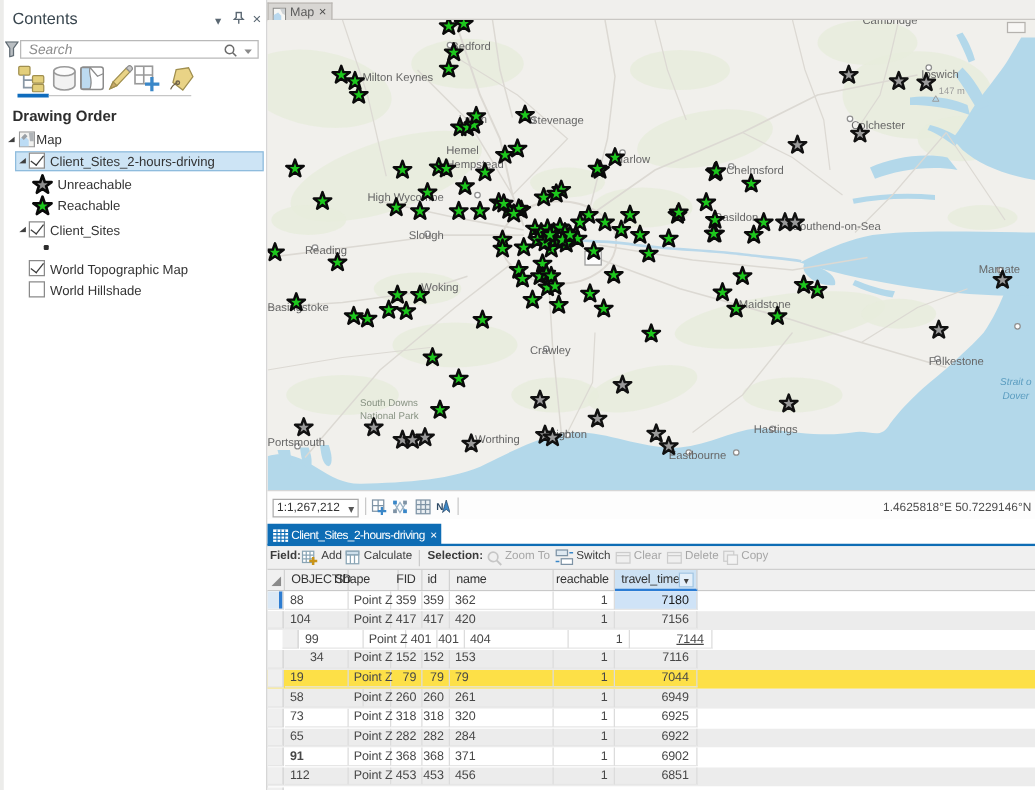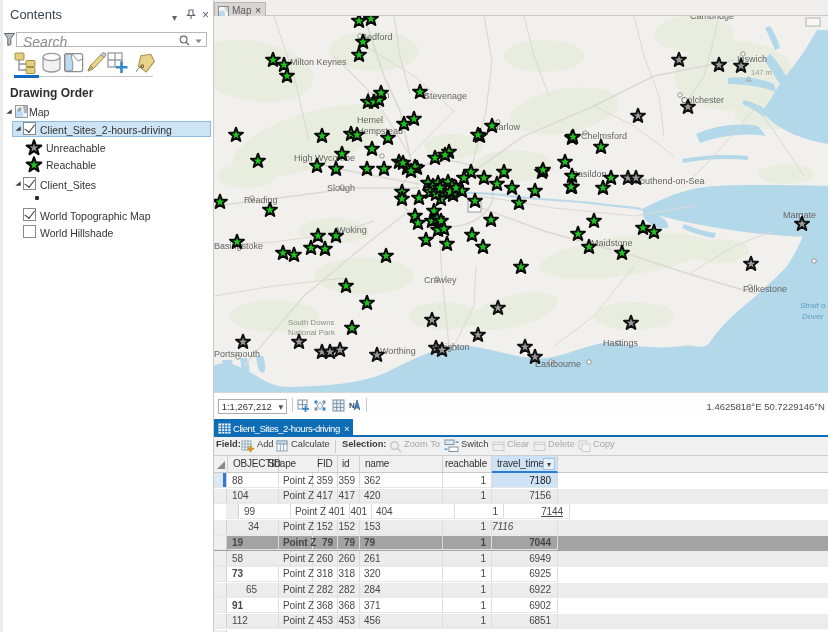--- a/index.html
+++ b/index.html
@@ -6,21 +6,21 @@
     font-family:"Liberation Sans",sans-serif;background:#fff;}
   *{box-sizing:border-box;}
   .abs{position:absolute;}
   
   #lpane{position:absolute;left:0;top:0;width:214px;height:632px;background:#fff;
     border-right:1px solid #c9c9c9;}
   #lpane .title{position:absolute;left:10px;top:7px;font-size:13px;color:#39464f;}
   .winbtn{position:absolute;top:10px;color:#5a6772;font-size:10px;line-height:10px;}
   #searchbox{position:absolute;left:16px;top:32px;width:191px;height:15px;
     border:1px solid #b9b9b9;background:#fff;}
-  #searchbox .ph{position:absolute;left:6px;top:1px;font-style:italic;color:#8d8d8d;font-size:14px;text-align:right;}
+  #searchbox .ph{position:absolute;left:6px;top:1px;font-style:italic;color:#8d8d8d;font-size:11px;text-align:right;}
   #tabline1{position:absolute;left:14px;top:75px;width:25px;height:3px;background:#0f6cbd;}
   #tabline2{position:absolute;left:39px;top:76px;width:114px;height:1px;background:#c6c6c6;}
   #dorder{position:absolute;left:10px;top:86px;font-weight:bold;font-size:12px;color:#2d2d2d;}
   .trow{position:absolute;font-size:10.5px;color:#333;white-space:nowrap;}
   .cb{position:absolute;width:13px;height:13px;border:1px solid #8a8a8a;background:#fff;}
   .cb.ck:after{content:"";position:absolute;left:3px;top:-1.5px;width:4.5px;height:8.5px;
     border:solid #3a3a3a;border-width:0 1.9px 1.9px 0;transform:rotate(38deg);}
   
   #maptabs{position:absolute;left:214px;top:0;width:614px;height:16px;background:#f0efed;
     border-bottom:1px solid #c9c7c4;}
@@ -548,23 +548,23 @@
       <div class="c" style="left:278px;width:66px;text-align:right;padding-right:6px;text-decoration:underline;">7144</div>
     </div>
     <div class="r" style="top:46.95px;background:#ececec;">
       <div class="rsel" style="background:#efefef;"></div>
       <div class="c" style="left:14px;width:51px;padding-left:20px;">34</div>
       <div class="c" style="left:65px;width:34px;padding-left:4px;">Point Z</div>
       <div class="c" style="left:99px;width:25px;text-align:right;padding-right:4px;">152</div>
       <div class="c" style="left:124px;width:22px;text-align:right;padding-right:4px;">152</div>
       <div class="c" style="left:146px;width:83px;padding-left:4px;">153</div>
       <div class="c" style="left:229px;width:49px;text-align:right;padding-right:5px;">1</div>
-      <div class="c" style="left:278px;width:66px;padding-right:6px;font-style:italic;">7116</div>
-    </div>
-    <div class="r" style="top:62.6px;background:#a3a3a3;font-weight:bold;">
+      <div class="c" style="left:278px;width:66px;text-align:right;padding-right:6px;">7116</div>
+    </div>
+    <div class="r" style="top:62.6px;background:#fde047;">
       <div class="rsel" style="background:#efefef;"></div>
       <div class="c" style="left:14px;width:51px;padding-left:4px;">19</div>
       <div class="c" style="left:65px;width:34px;padding-left:4px;">Point Z</div>
       <div class="c" style="left:99px;width:25px;text-align:right;padding-right:4px;">79</div>
       <div class="c" style="left:124px;width:22px;text-align:right;padding-right:4px;">79</div>
       <div class="c" style="left:146px;width:83px;padding-left:4px;">79</div>
       <div class="c" style="left:229px;width:49px;text-align:right;padding-right:5px;">1</div>
       <div class="c" style="left:278px;width:66px;text-align:right;padding-right:6px;">7044</div>
     </div>
     <div class="r" style="top:78.25px;background:#ececec;">
@@ -572,31 +572,31 @@
       <div class="c" style="left:14px;width:63px;padding-left:4px;">58</div>
       <div class="c" style="left:65px;width:34px;padding-left:4px;">Point Z</div>
       <div class="c" style="left:99px;width:25px;text-align:right;padding-right:4px;">260</div>
       <div class="c" style="left:124px;width:22px;text-align:right;padding-right:4px;">260</div>
       <div class="c" style="left:146px;width:83px;padding-left:4px;">261</div>
       <div class="c" style="left:229px;width:49px;text-align:right;padding-right:5px;">1</div>
       <div class="c" style="left:278px;width:66px;text-align:right;padding-right:6px;">6949</div>
     </div>
     <div class="r" style="top:93.9px;background:#ffffff;">
       <div class="rsel" style="background:#efefef;"></div>
-      <div class="c" style="left:14px;width:51px;padding-left:4px;font-weight:bold;">73</div>
+      <div class="c" style="left:14px;width:51px;padding-left:4px;">73</div>
       <div class="c" style="left:65px;width:34px;padding-left:4px;">Point Z</div>
       <div class="c" style="left:99px;width:25px;text-align:right;padding-right:4px;">318</div>
       <div class="c" style="left:124px;width:22px;text-align:right;padding-right:4px;">318</div>
       <div class="c" style="left:146px;width:83px;padding-left:4px;">320</div>
       <div class="c" style="left:229px;width:49px;text-align:right;padding-right:5px;">1</div>
       <div class="c" style="left:278px;width:66px;text-align:right;padding-right:6px;">6925</div>
     </div>
     <div class="r" style="top:109.55px;background:#ececec;">
       <div class="rsel" style="background:#efefef;"></div>
-      <div class="c" style="left:14px;width:51px;padding-left:18px;">65</div>
+      <div class="c" style="left:14px;width:51px;padding-left:4px;">65</div>
       <div class="c" style="left:65px;width:34px;padding-left:4px;">Point Z</div>
       <div class="c" style="left:99px;width:25px;text-align:right;padding-right:4px;">282</div>
       <div class="c" style="left:124px;width:22px;text-align:right;padding-right:4px;">282</div>
       <div class="c" style="left:146px;width:83px;padding-left:4px;">284</div>
       <div class="c" style="left:229px;width:49px;text-align:right;padding-right:5px;">1</div>
       <div class="c" style="left:278px;width:66px;text-align:right;padding-right:6px;">6922</div>
     </div>
     <div class="r" style="top:125.2px;background:#ffffff;">
       <div class="rsel" style="background:#efefef;"></div>
       <div class="c" style="left:14px;width:51px;padding-left:4px;font-weight:bold;">91</div>

